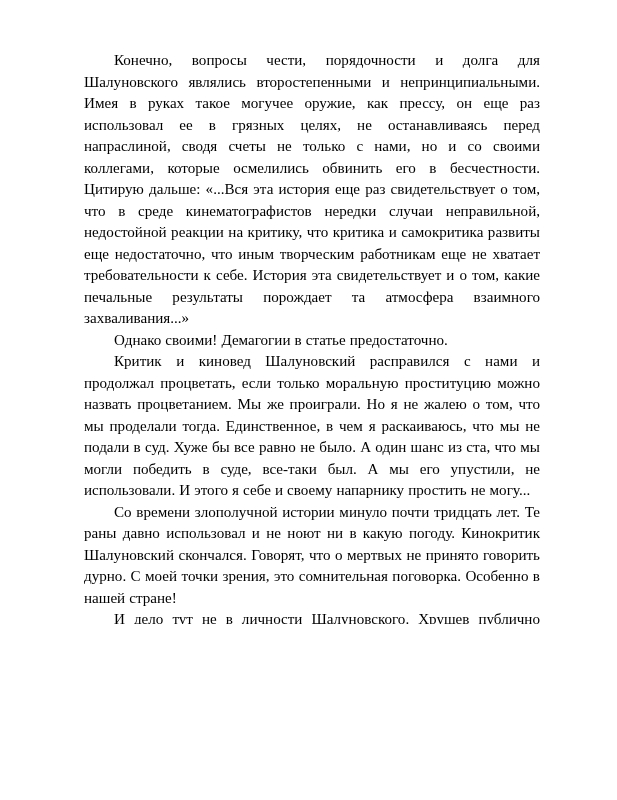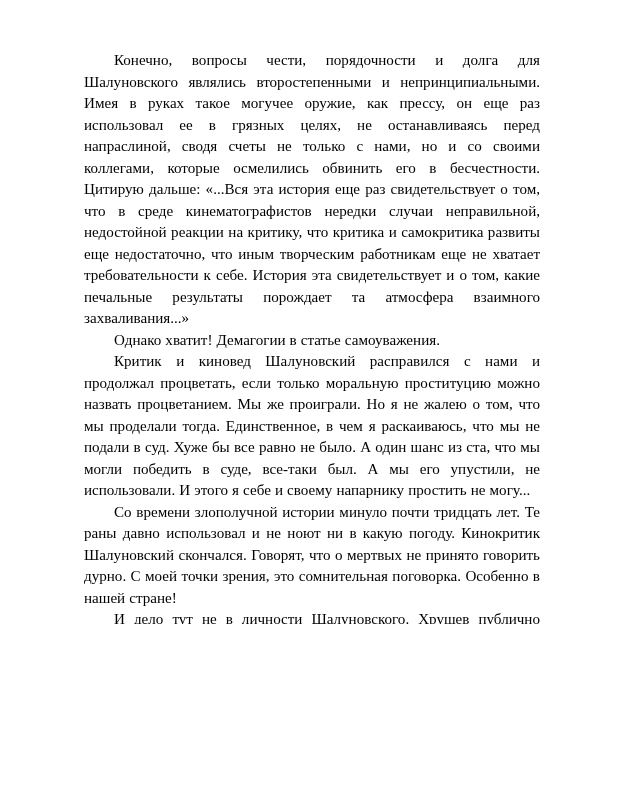--- a/index.html
+++ b/index.html
@@ -57,21 +57,21 @@
 </style>
 </head>
 <body>
 
 <div class="page">
 
   <div class="text-block">
 
     <p class="para">Конечно, вопросы чести, порядочности и долга для Шалуновского являлись второстепенными и непринципиальными. Имея в руках такое могучее оружие, как прессу, он еще раз использовал ее в грязных целях, не останавливаясь перед напраслиной, сводя счеты не только с нами, но и со своими коллегами, которые осмелились обвинить его в бесчестности. Цитирую дальше: «...Вся эта история еще раз свидетельствует о том, что в среде кинематографистов нередки случаи неправильной, недостойной реакции на критику, что критика и самокритика развиты еще недостаточно, что иным творческим работникам еще не хватает требовательности к себе. История эта свидетельствует и о том, какие печальные результаты порождает та атмосфера взаимного захваливания...»</p>
 
-    <p class="para last-line-left">Однако хватит! Демагогии в статье самоуважения.</p>
+    <p class="para last-line-left">Однако своими! Демагогии в статье предостаточно.</p>
 
     <p class="para">Критик и киновед Шалуновский расправился с нами и продолжал процветать, если только моральную проституцию можно назвать процветанием. Мы же проиграли. Но я не жалею о том, что мы проделали тогда. Единственное, в чем я раскаиваюсь, что мы не подали в суд. Хуже бы все равно не было. А один шанс из ста, что мы могли победить в суде, все-таки был. А мы его упустили, не использовали. И этого я себе и своему напарнику простить не могу...</p>
 
     <p class="para">Со времени злополучной истории минуло почти тридцать лет. Те раны давно использовал и не ноют ни в какую погоду. Кинокритик Шалуновский скончался. Говорят, что о мертвых не принято говорить дурно. С моей точки зрения, это сомнительная поговорка. Особенно в нашей стране!</p>
 
     <p class="para">И дело тут не в личности Шалуновского. Хрущев публично назвал в то время журналистов подручными партии. И любой другой подручный (надо же, какое слово!), окажись он в положении Шалуновского, также усердно выполнил бы свои обязанности. Было бы указание, а палач всегда найдется. Но полученный урок не прошел для меня бесследно. Я понял, что хамство, несправедливость, нечистоплотность нельзя прощать или делать вид, что не замечаешь. Надо отвечать сокрушительным ударом, чтоб в следующий раз неповадно было! Это необходимо в первую очередь для самоуважения...</p>
 
   </div>
 
   <div class="page-number">16</div>

